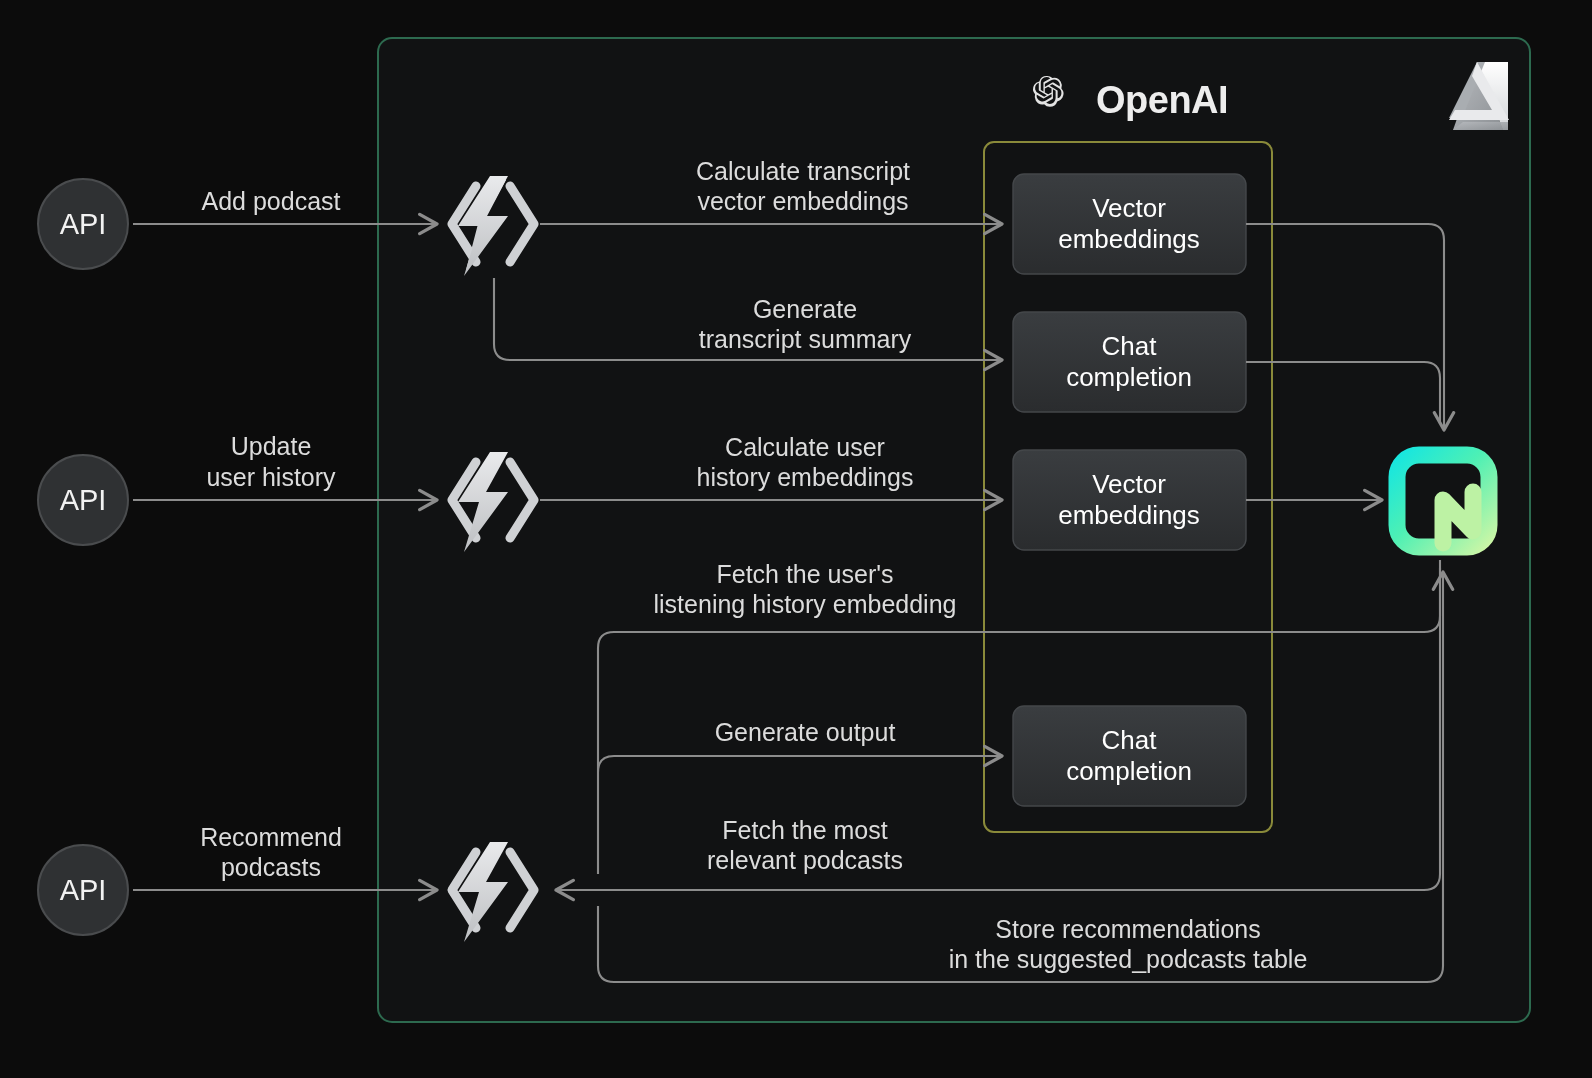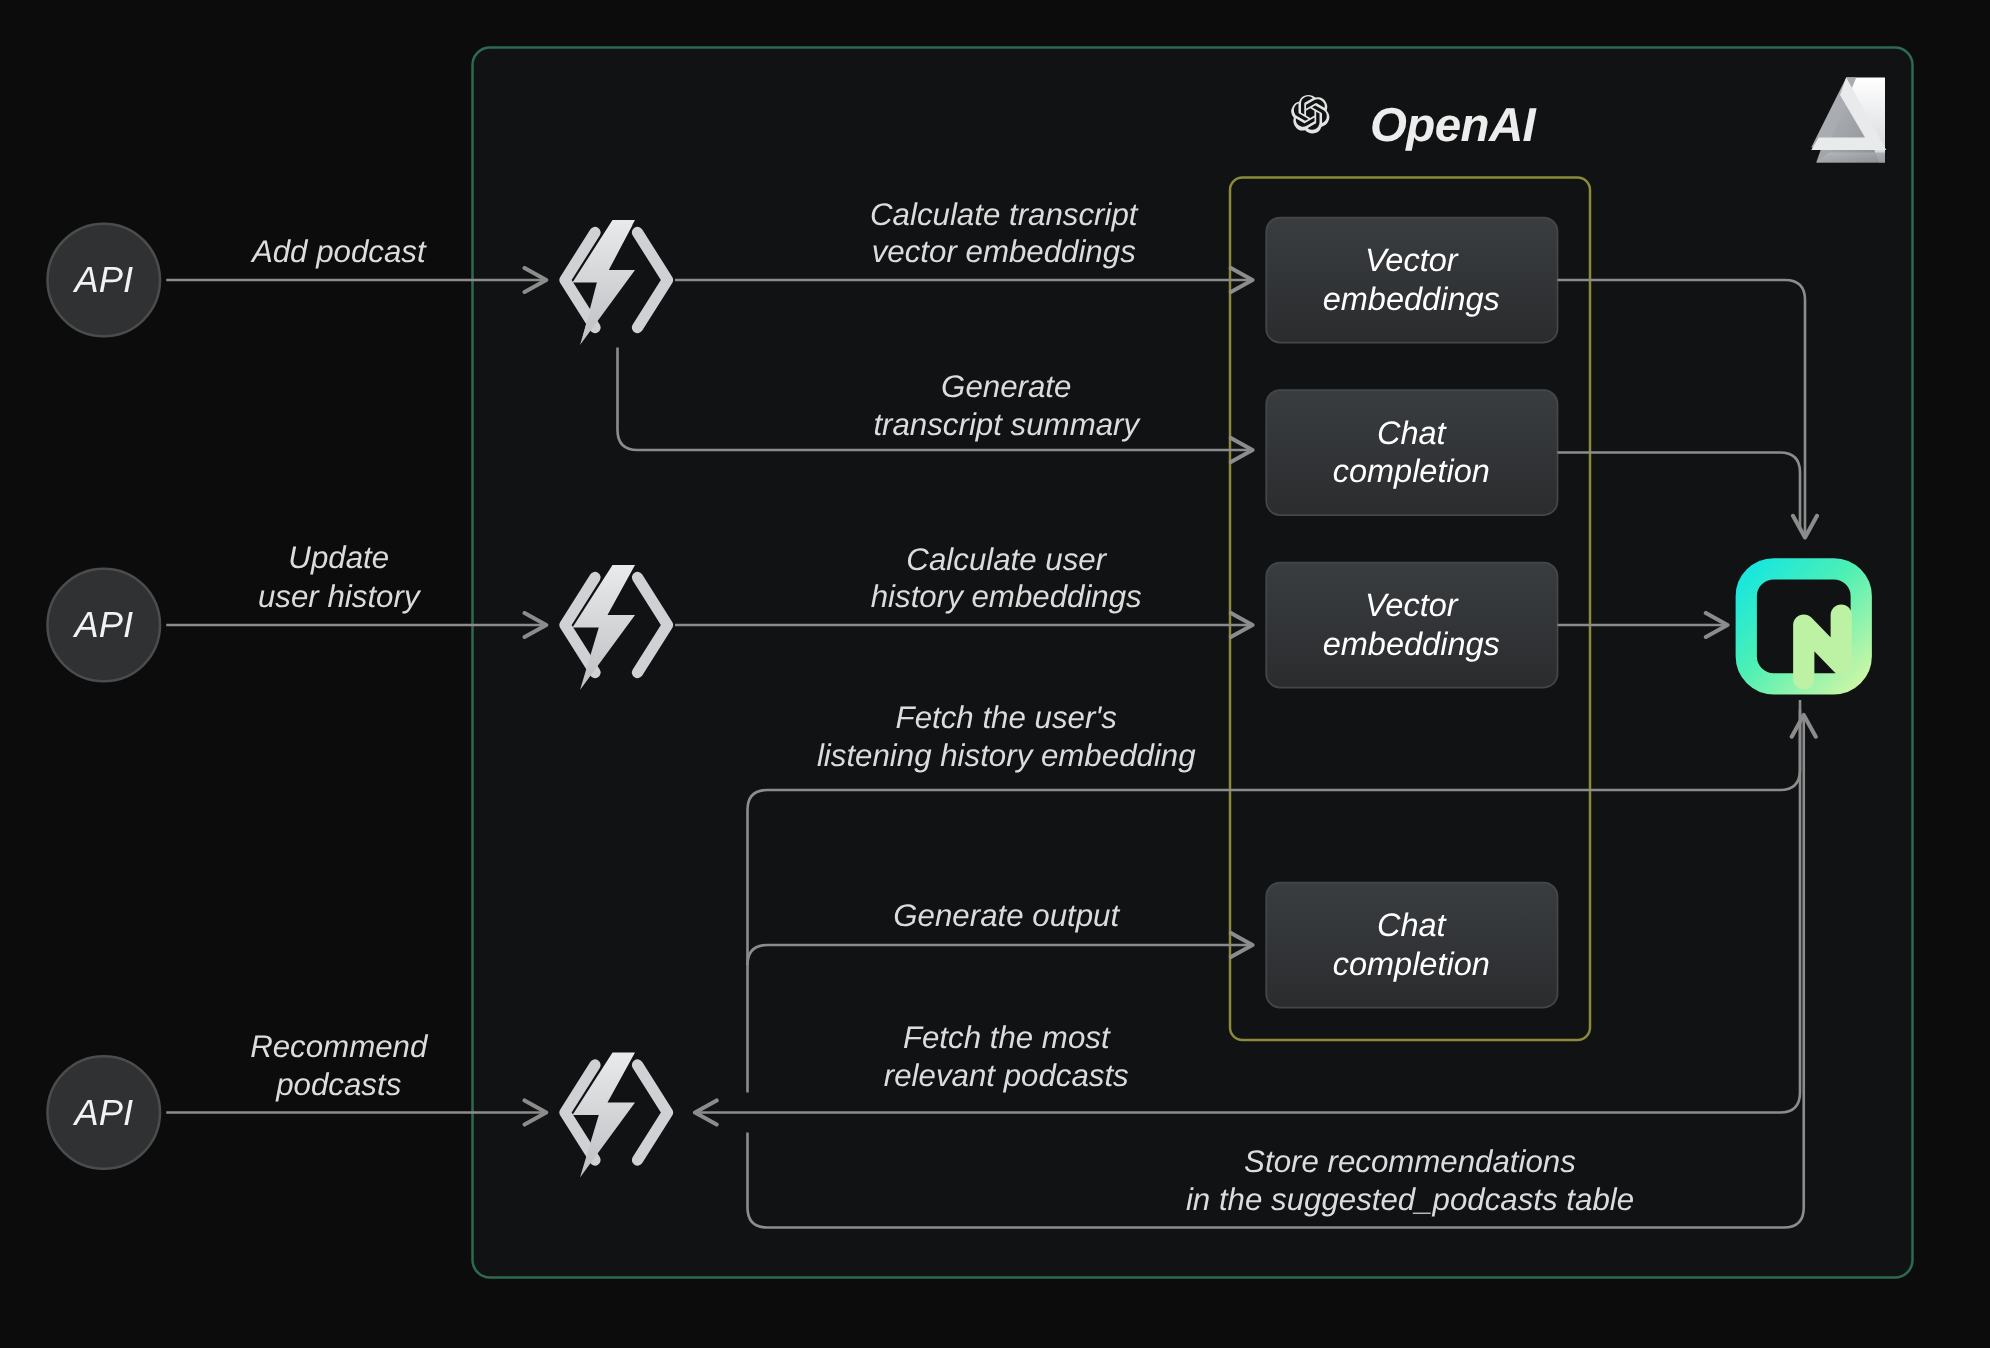--- a/index.html
+++ b/index.html
@@ -1,21 +1,21 @@
 <!DOCTYPE html>
 <html><head>
 <meta charset="utf-8">
 <style>
   html,body{margin:0;padding:0;background:#0c0c0c;}
   body{
     width:1592px;height:1078px;overflow:hidden;
     font-family:"Liberation Sans","DejaVu Sans",sans-serif;
     background:#0c0c0c;color:#e6e6e6;
   }
-  #stage{position:relative;width:1592px;height:1078px;font-style:italic;}
+  #stage{position:relative;width:1592px;height:1078px;}
   svg#diagram{position:absolute;left:0;top:0;width:1592px;height:1078px;display:block;}
   .edge-label{
     fill:#dcdcdc;font-size:25px;font-family:"Liberation Sans","DejaVu Sans",sans-serif;
     text-anchor:middle;dominant-baseline:middle;
   }
   .node-label{
     fill:#ffffff;font-size:26px;font-family:"Liberation Sans","DejaVu Sans",sans-serif;
     text-anchor:middle;dominant-baseline:middle;
   }
   .api-label{

